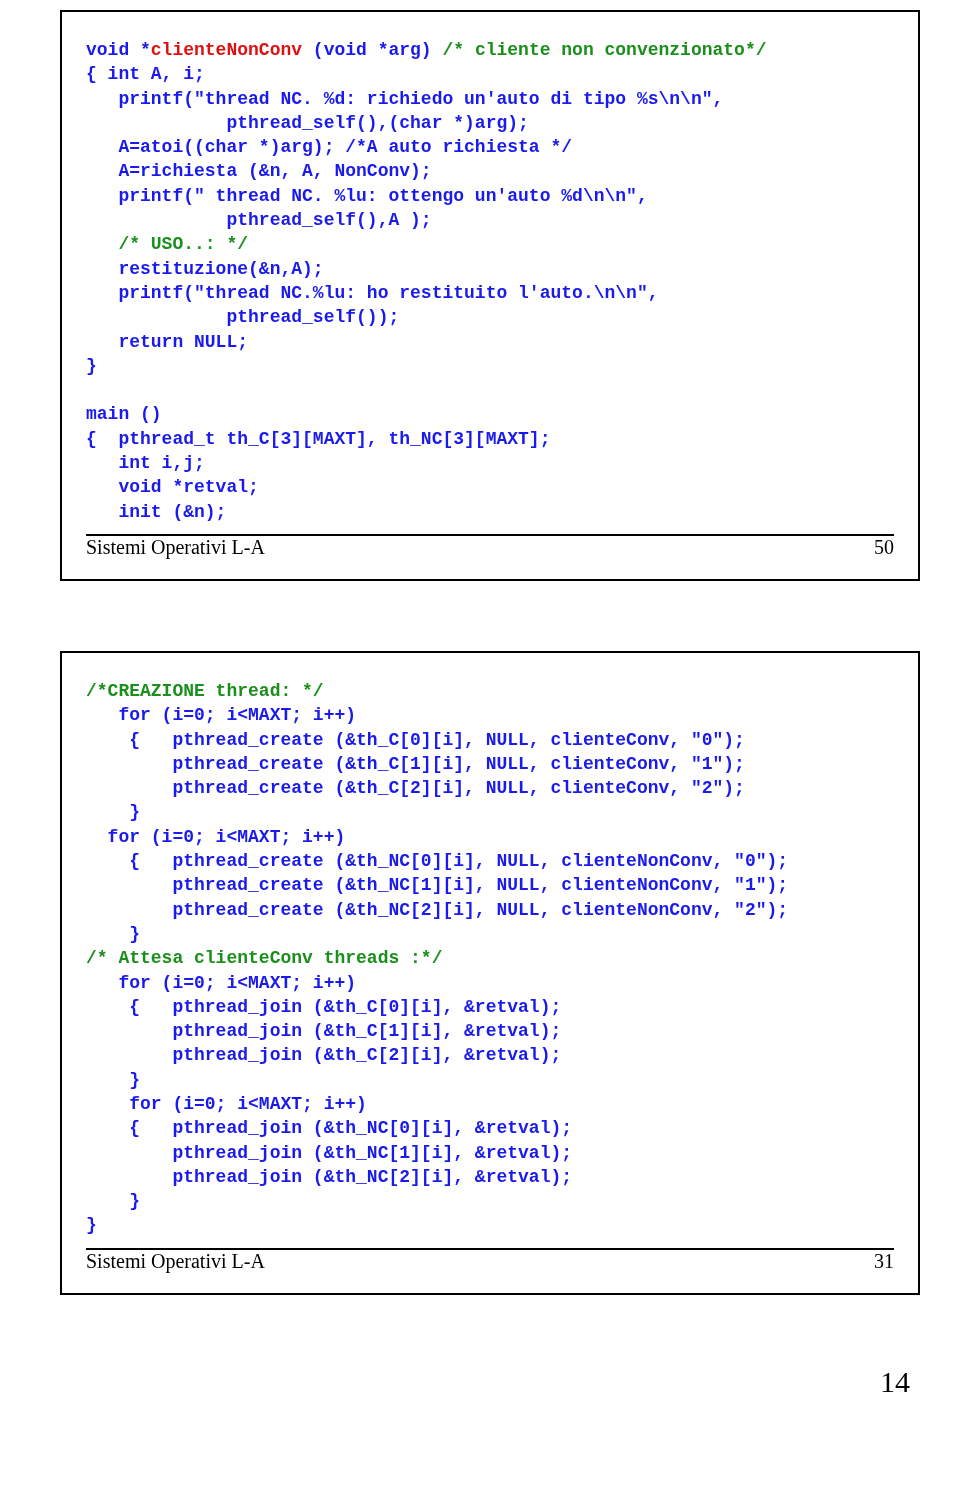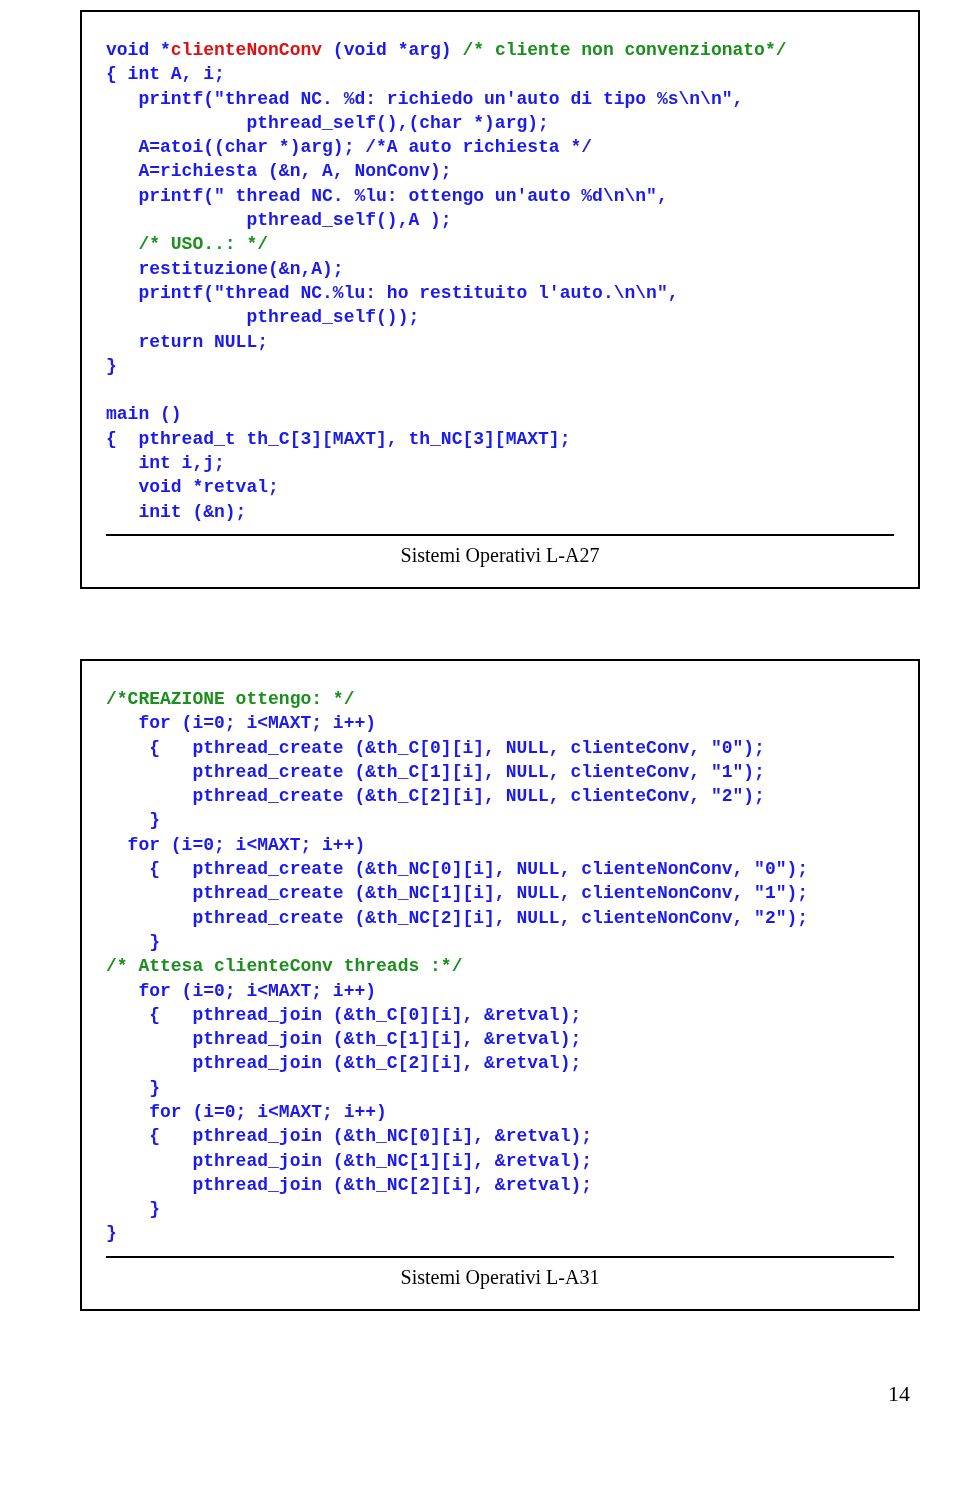--- a/index.html
+++ b/index.html
@@ -13,51 +13,49 @@
     margin: 0 auto;
     background: #fff;
     box-sizing: border-box;
     padding: 10px 40px 40px 60px;
   }
   .slide-box {
     border: 2px solid #000;
     padding: 26px 24px 20px 24px;
     margin-bottom: 70px;
     background: #fff;
-    margin-left: 20px;
   }
   .inner-frame {
     padding: 0;
   }
   .code {
     font-family: "Courier New", Courier, monospace;
     font-weight: bold;
     font-size: 18px;
     line-height: 1.35;
     white-space: pre;
     color: #000;
     margin: 0 0 10px 0;
   }
   .code .red   { color: #d11; }
   .code .blue  { color: #1a1aee; }
   .code .green { color: #1b8f1b; }
 
   .slide-footer {
     border-top: 2px solid #000;
-    padding-top: 8px;
     margin-top: 8px;
     display: flex;
-    justify-content: center;
+    justify-content: space-between;
     font-family: "Times New Roman", Times, serif;
     font-size: 20px;
   }
 
   .page-footer {
     text-align: right;
-    font-size: 22px;
+    font-size: 30px;
     margin-top: 10px;
     padding-right: 10px;
   }
 </style>
 </head>
 <body>
 
 <div class="page">
 
   <div class="slide-box">
@@ -78,28 +76,28 @@
 <span class="blue">}</span>
 <span></span>
 <span class="blue">main ()</span>
 <span class="blue">{  pthread_t th_C[3][MAXT], th_NC[3][MAXT];</span>
 <span class="blue">   int i,j;</span>
 <span class="blue">   void *retval;</span>
 <span class="blue">   init (&amp;n);</span></pre>
 
       <div class="slide-footer">
         <span>Sistemi Operativi L-A</span>
-        <span>27</span>
+        <span>50</span>
       </div>
     </div>
   </div>
 
   <div class="slide-box">
     <div class="inner-frame">
-<pre class="code"><span class="green">/*CREAZIONE ottengo: */</span>
+<pre class="code"><span class="green">/*CREAZIONE thread: */</span>
 <span class="blue">   for (i=0; i&lt;MAXT; i++)</span>
 <span class="blue">    {   pthread_create (&amp;th_C[0][i], NULL, clienteConv, "0");</span>
 <span class="blue">        pthread_create (&amp;th_C[1][i], NULL, clienteConv, "1");</span>
 <span class="blue">        pthread_create (&amp;th_C[2][i], NULL, clienteConv, "2");</span>
 <span class="blue">    }</span>
 <span class="blue">  for (i=0; i&lt;MAXT; i++)</span>
 <span class="blue">    {   pthread_create (&amp;th_NC[0][i], NULL, clienteNonConv, "0");</span>
 <span class="blue">        pthread_create (&amp;th_NC[1][i], NULL, clienteNonConv, "1");</span>
 <span class="blue">        pthread_create (&amp;th_NC[2][i], NULL, clienteNonConv, "2");</span>
 <span class="blue">    }</span>

